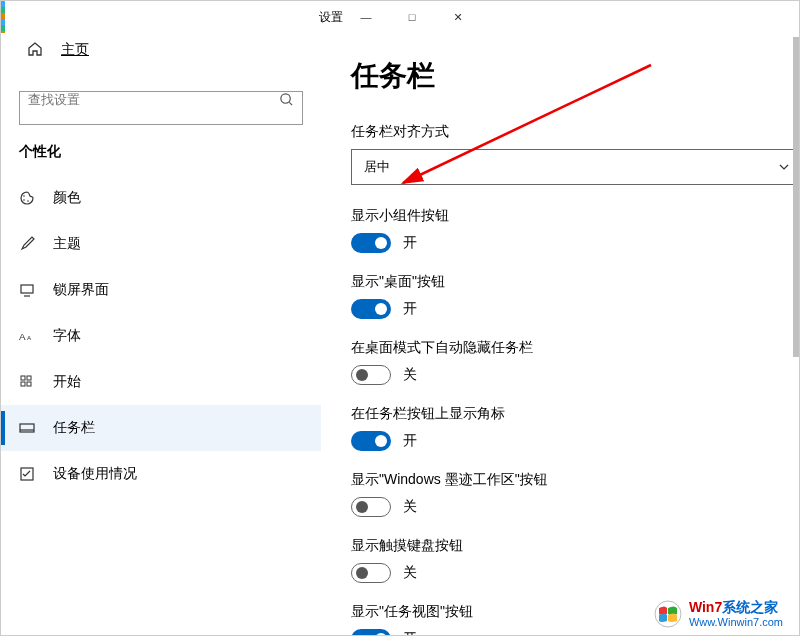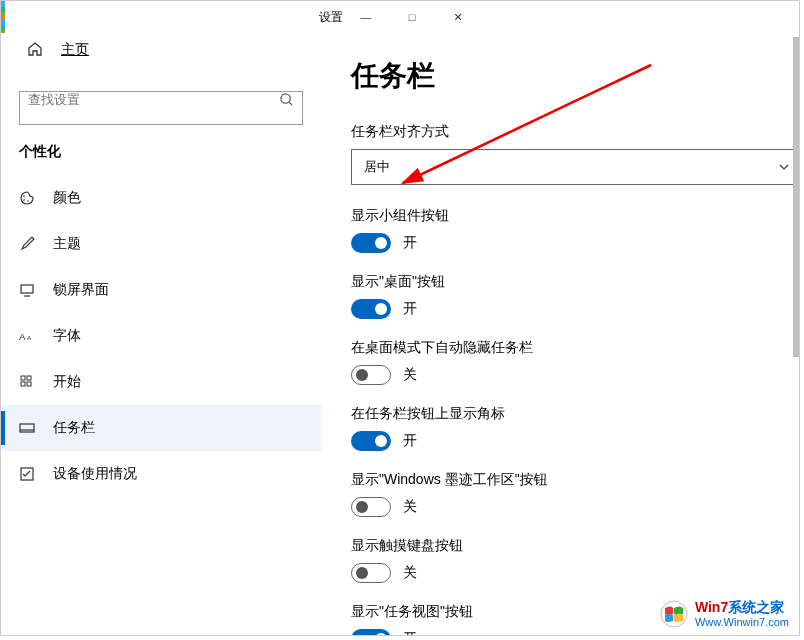--- a/index.html
+++ b/index.html
@@ -32,21 +32,21 @@
 .toggle-row { display: flex; align-items: center; }
 .toggle { width: 40px; height: 20px; border-radius: 10px; position: relative; cursor: pointer; }
 .toggle.on { background: #0067c0; }
 .toggle.off { background: #fff; border: 1px solid #666; }
 .toggle .knob { width: 12px; height: 12px; border-radius: 50%; position: absolute; top: 50%; transform: translateY(-50%); }
 .toggle.on .knob { right: 4px; background: #fff; }
 .toggle.off .knob { left: 4px; background: #555; }
 .toggle-state { margin-left: 12px; font-size: 14px; }
 .arrow-annotation { position: absolute; pointer-events: none; z-index: 50; }
 .scrollbar { position: absolute; right: 0; top: 36px; width: 6px; height: 320px; background: #c0c0c0; }
-.watermark { position: absolute; right: 10px; bottom: 6px; display: flex; align-items: center; font-family: Arial; }
+.watermark { position: absolute; right: 16px; bottom: 6px; display: flex; align-items: center; font-family: Arial; }
 .watermark .logo { width: 34px; height: 30px; border-radius: 4px; display: flex; align-items: center; justify-content: center; }
 .watermark .txt { margin-left: 4px; line-height: 1.1; }
 .watermark .txt .a { font-size: 14px; font-weight: bold; }
 .watermark .txt .a .r { color: #c00; }
 .watermark .txt .a .b { color: #06c; }
 .watermark .txt .b2 { font-size: 11px; color: #06c; }
 svg { display: block; }
 .left-edge { position: absolute; left: 0; top: 0; bottom: 0; width: 4px; background: repeating-linear-gradient(180deg,#3af,#3af 6px,#2b7 6px,#2b7 12px,#d80 12px,#d80 18px); }
 </style>
 </head>

